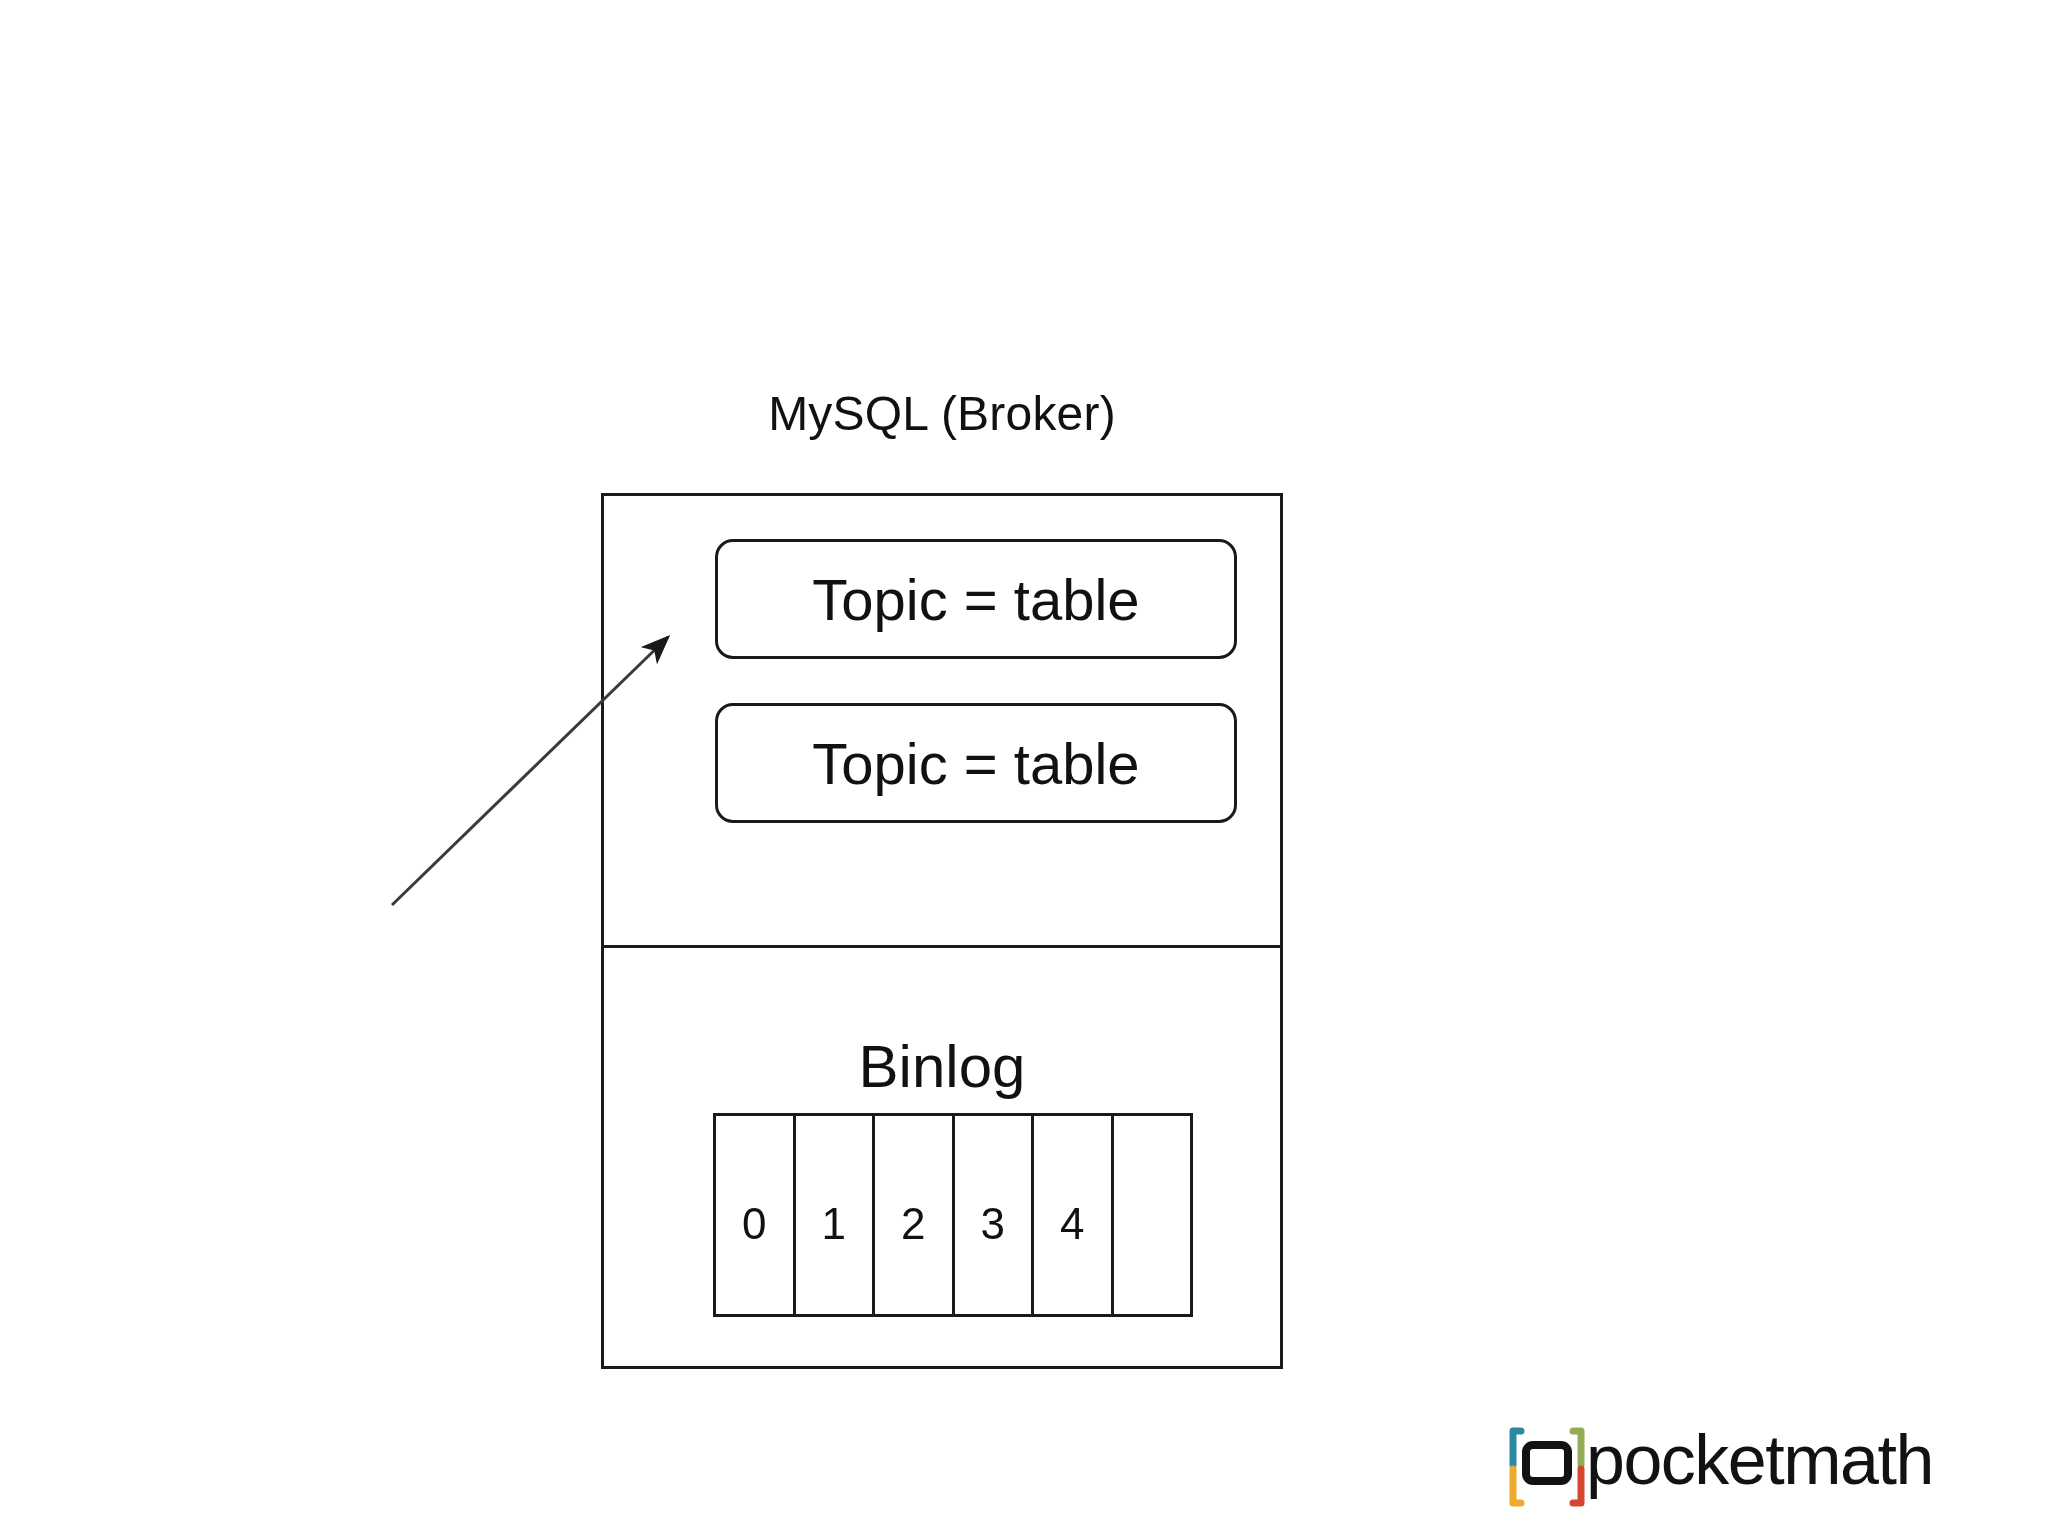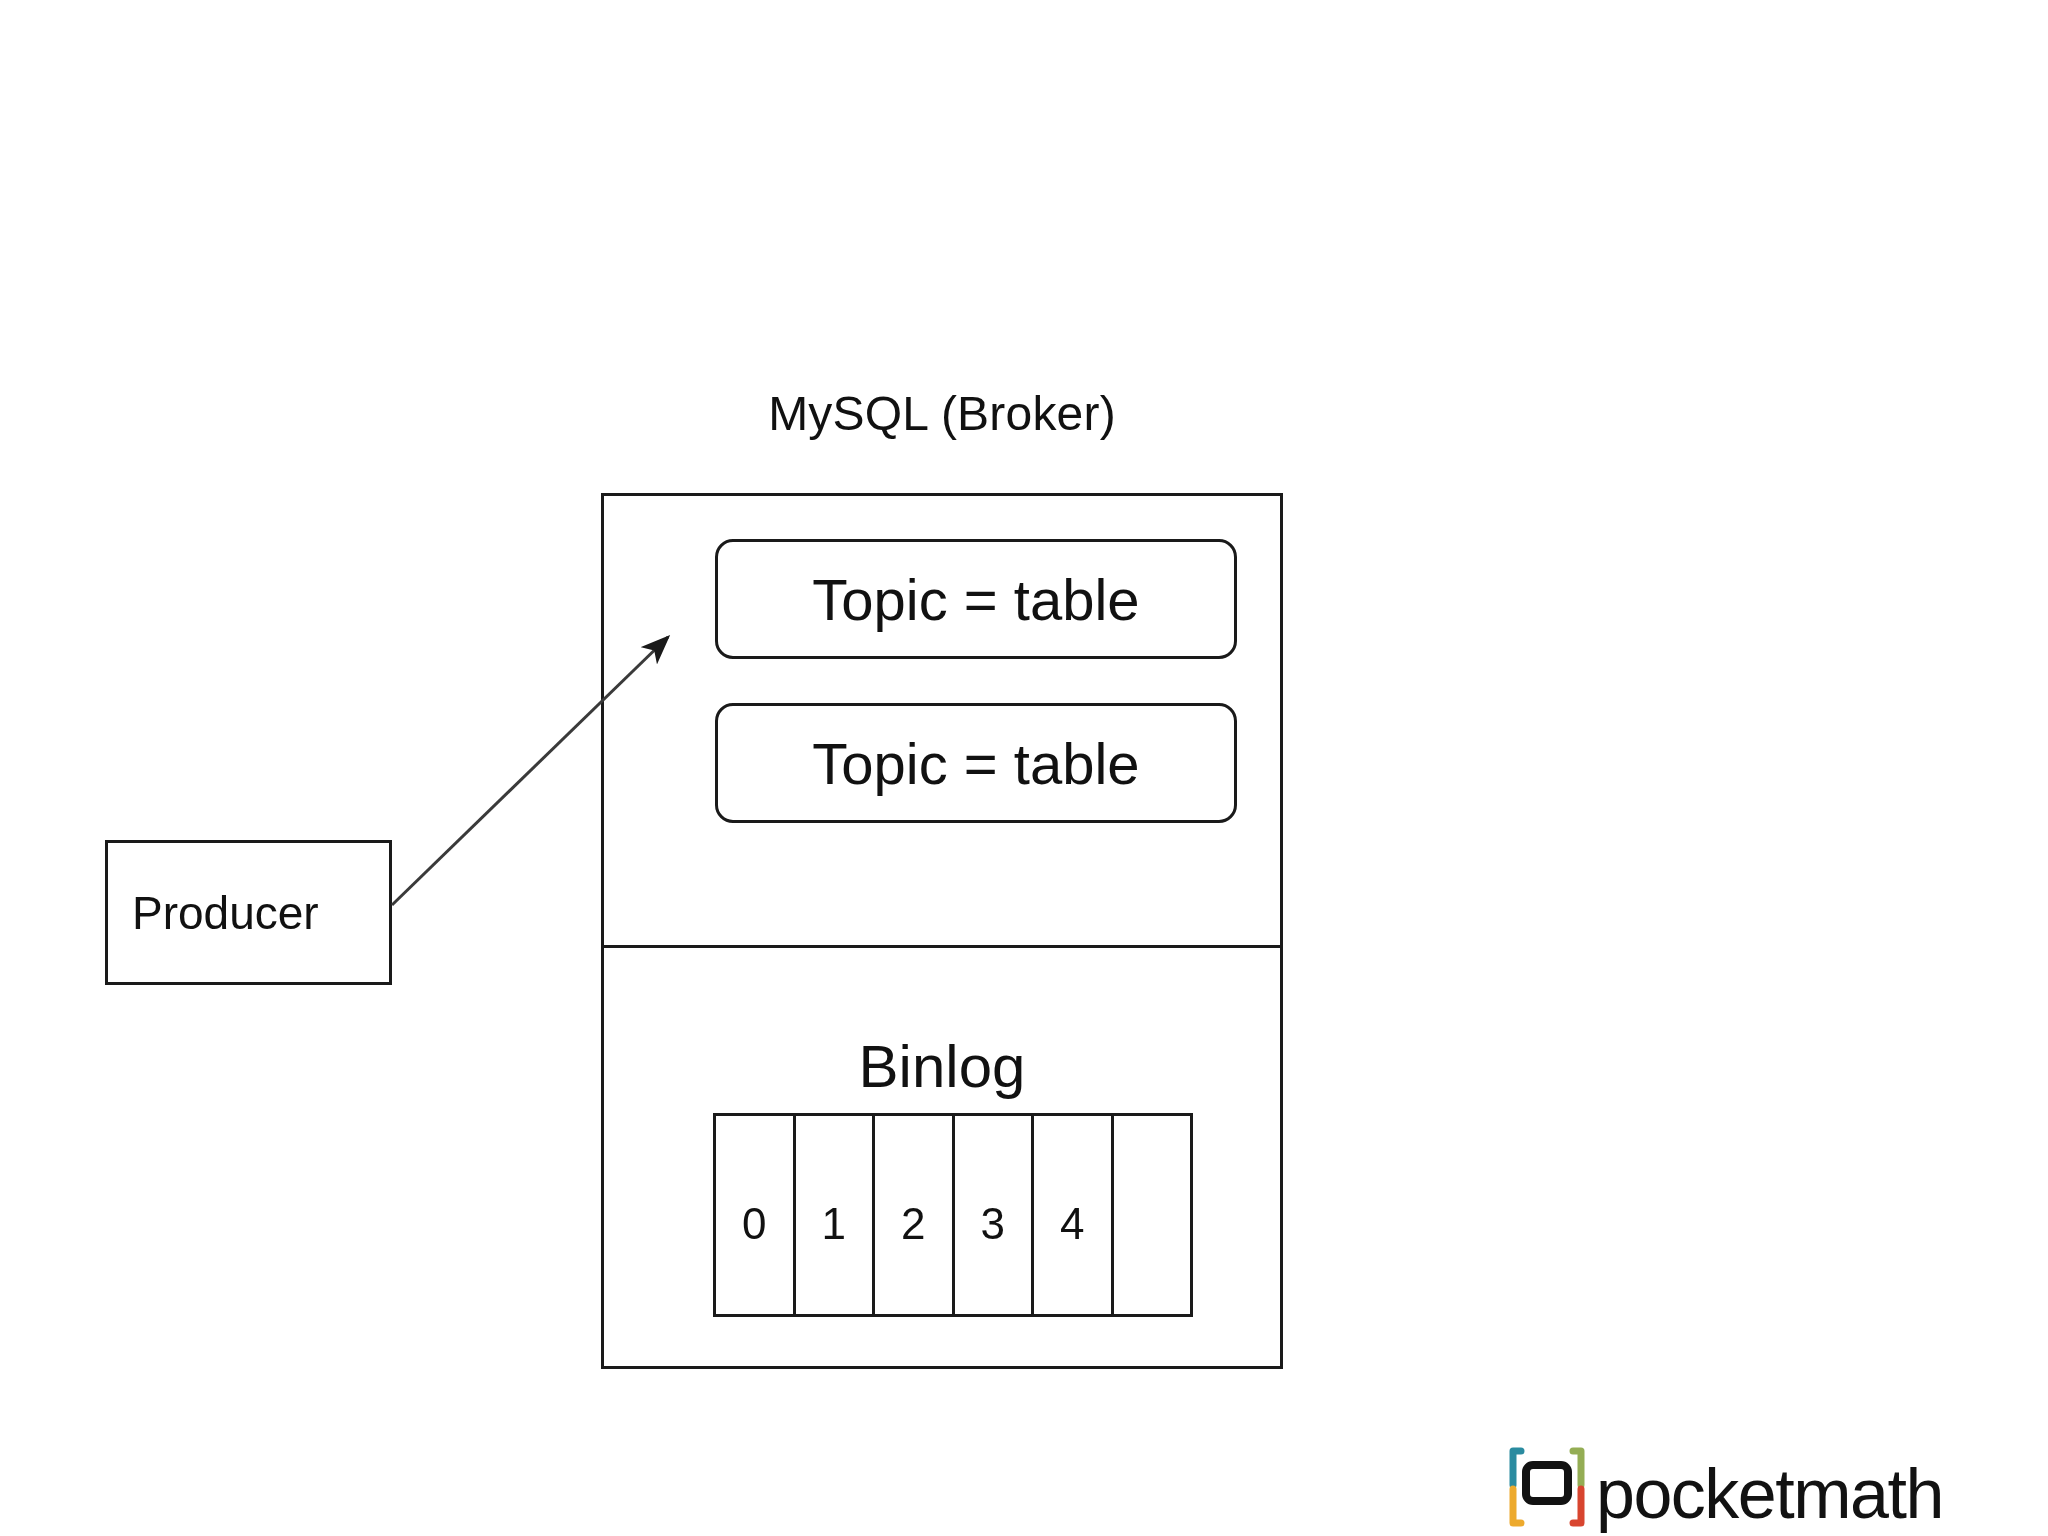--- a/index.html
+++ b/index.html
@@ -135,22 +135,21 @@
   .binlog-cell:last-child { border-right: none; }
 
   
   .logo {
     position: absolute;
     left: 1508px;
     top: 1416px;
     width: 528px;
     height: 104px;
     display: flex;
-    align-items: flex-end;
-    gap: 10px;
+    align-items: flex-start;
   }
   .logo-mark {
     width: 78px;
     height: 84px;
     flex: 0 0 auto;
     position: relative;
   }
   .logo-wordmark {
     font-size: 70px;
     line-height: 70px;
@@ -167,21 +166,20 @@
 
   <div class="broker-title">MySQL (Broker)</div>
 
   <div class="broker-box"></div>
   <div class="broker-divider"></div>
 
   <div class="topic-box topic-box--1">Topic = table</div>
 
   <div class="topic-box topic-box--2">Topic = table</div>
 
-  <div class="producer-box">Producer</div>
 
   <svg width="2048" height="1536" style="position:absolute;left:0;top:0;pointer-events:none;">
     <defs>
       <marker id="arrowhead" markerWidth="10" markerHeight="8" refX="9" refY="4" orient="auto" markerUnits="strokeWidth">
         <path d="M0,0 L10,4 L0,8 L2.6,4 Z" fill="#1a1a1a"></path>
       </marker>
     </defs>
     <line x1="392" y1="896" x2="668" y2="628" stroke="#3a3a3a" stroke-width="3" marker-end="url(#arrowhead)"></line>
   </svg>
 

